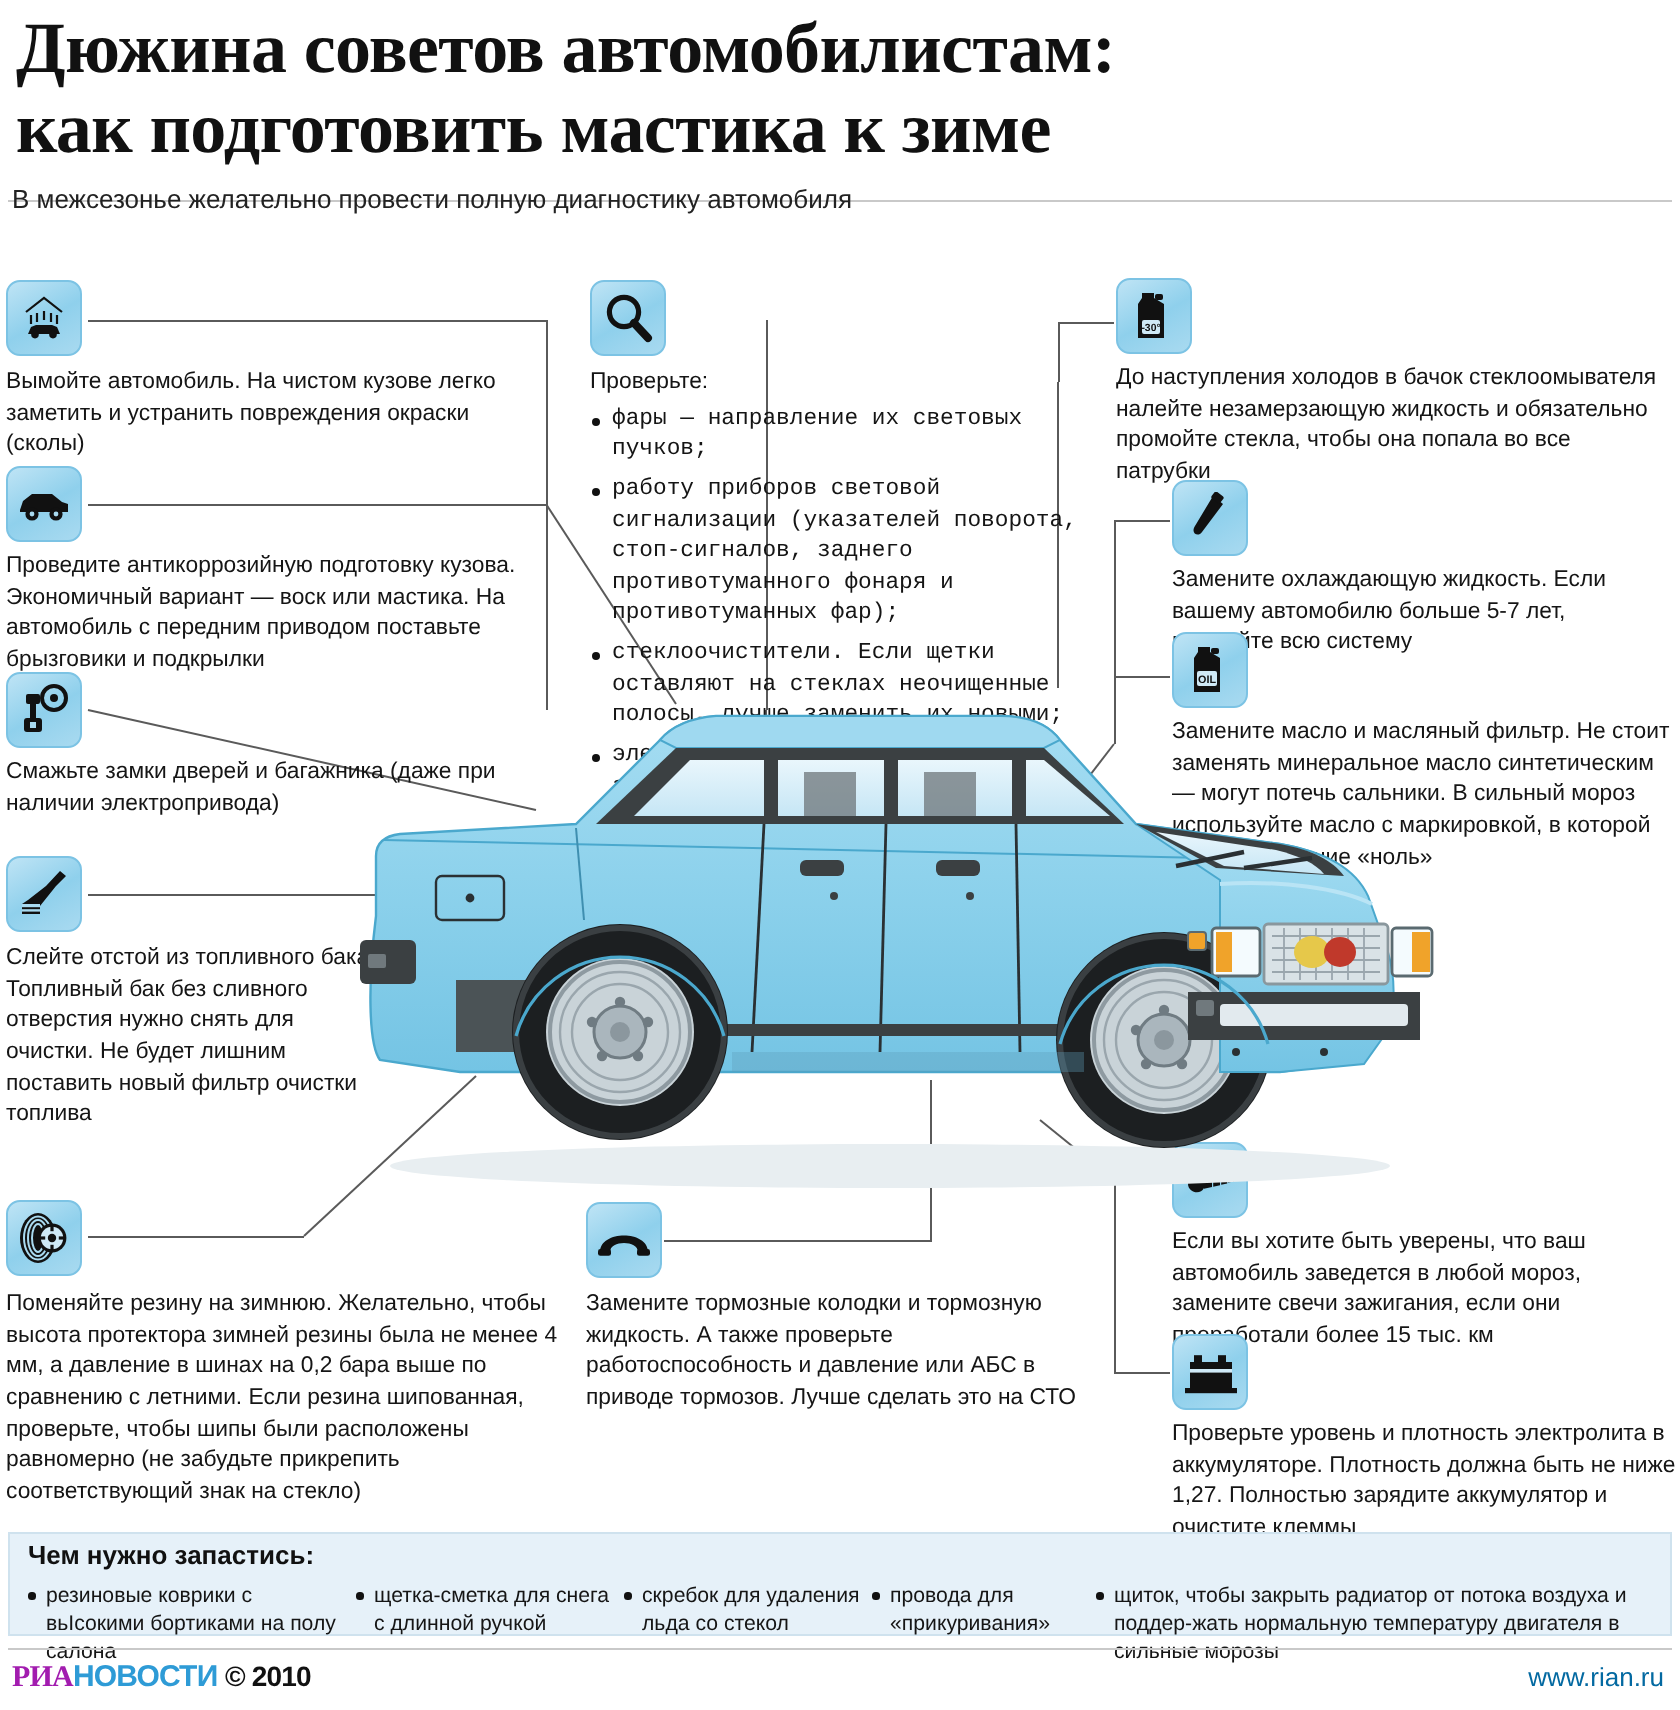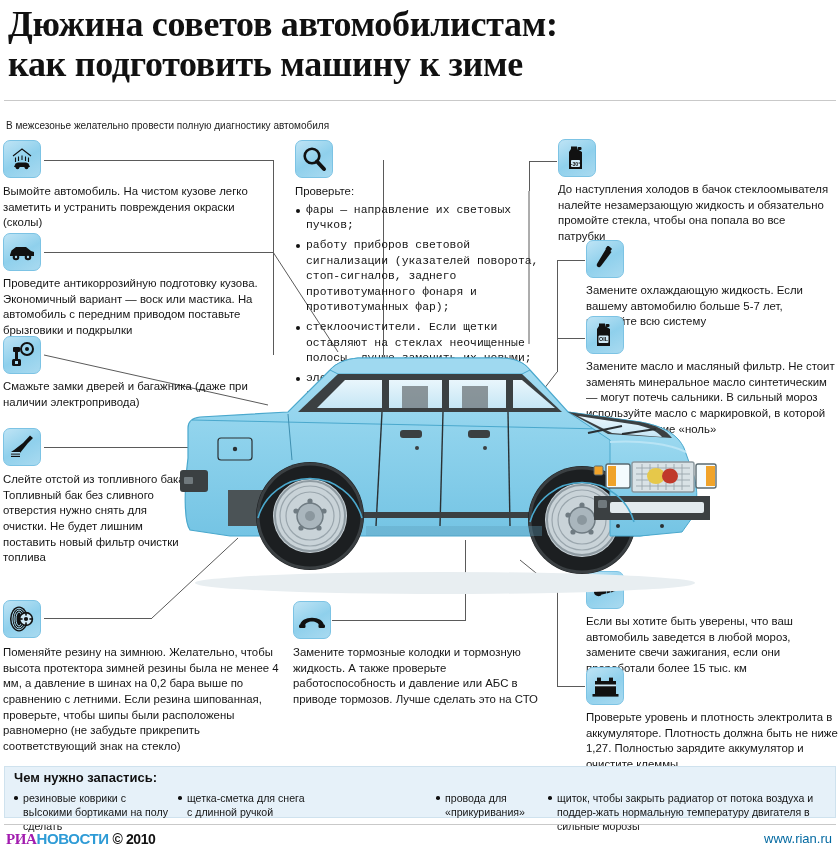--- a/index.html
+++ b/index.html
@@ -19,22 +19,22 @@
     font-family:"Liberation Serif", serif;
     font-weight:bold;
     font-size:36px;
     line-height:1.12;
     letter-spacing:-0.3px;
     color:#111;
   }
   .title .l2{display:block;}
   .hr-top{position:absolute;left:4px;top:100px;width:832px;height:1px;background:#c9c9c9;}
   .subtitle{
-    position:absolute;left:6px;top:120px;
-    font-size:10px;color:#222;
+    position:absolute;left:6px;top:92px;
+    font-size:13px;color:#222;
     font-family:"Liberation Sans", sans-serif;
   }
 
   
   .ln{position:absolute;background:#5a5a5a;}
   .lnh{height:1px;}
   .lnv{width:1px;}
   svg.diag{position:absolute;left:0;top:0;width:840px;height:855px;pointer-events:none;}
 
   
@@ -90,21 +90,21 @@
   .logo .cr{color:#111;font-weight:bold;font-size:14px;}
   .site{position:absolute;right:8px;top:831px;font-size:13px;font-weight:normal;color:#0369a1;}
 </style>
 </head>
 <body>
 
 <div id="page">
 
   <div class="title">
     <span>Дюжина советов автомобилистам:</span>
-    <span class="l2">как подготовить машину к зиме</span>
+    <span class="l2">как подготовить мастика к зиме</span>
   </div>
   <div class="hr-top"></div>
   <div class="subtitle">В межсезонье желательно провести полную диагностику автомобиля</div>
 
   <div class="ln lnh" style="left:44px;top:160px;width:230px;"></div>
   <div class="ln lnv" style="left:273px;top:160px;height:195px;"></div>
 
   <div class="ln lnh" style="left:44px;top:252px;width:229px;"></div>
 
   <div class="ln lnh" style="left:44px;top:447px;width:184px;"></div>
@@ -452,22 +452,23 @@
       <path d="M360 192 A54 54 0 0 1 464 192" fill="none" stroke="#4aa8cd" stroke-width="1.6"></path>
       <path d="M88 188 A54 54 0 0 1 192 188" fill="none" stroke="#4aa8cd" stroke-width="1.6"></path>
 
       <rect x="196" y="196" width="176" height="10" fill="#5e9fbb" opacity="0.35"></rect>
     </svg>
   </div>
 
   <div class="footpanel"></div>
   <div class="foot-title">Чем нужно запастись:</div>
 
-  <div class="fitem" style="left:14px;width:148px;">резиновые коврики с вьIсокими бортиками на полу сделать</div>
+  <div class="fitem" style="left:14px;width:148px;">резиновые коврики с вьIсокими бортиками на полу салона</div>
   <div class="fitem" style="left:178px;width:125px;">щетка-сметка для снега с длинной ручкой</div>
+  <div class="fitem" style="left:312px;width:122px;">скребок для удаления льда со стекол</div>
   <div class="fitem" style="left:436px;width:106px;">провода для «прикуривания»</div>
   <div class="fitem" style="left:548px;width:282px;">щиток, чтобы закрыть радиатор от потока воздуха и поддер-жать нормальную температуру двигателя в сильные морозы</div>
 
   <div class="hr-bot"></div>
 
   <div class="logo">
     <span class="ria">РИА</span><span class="nov">НОВОСТИ</span>
     <span class="cr">© 2010</span>
   </div>
   <div class="site">www.rian.ru</div>

